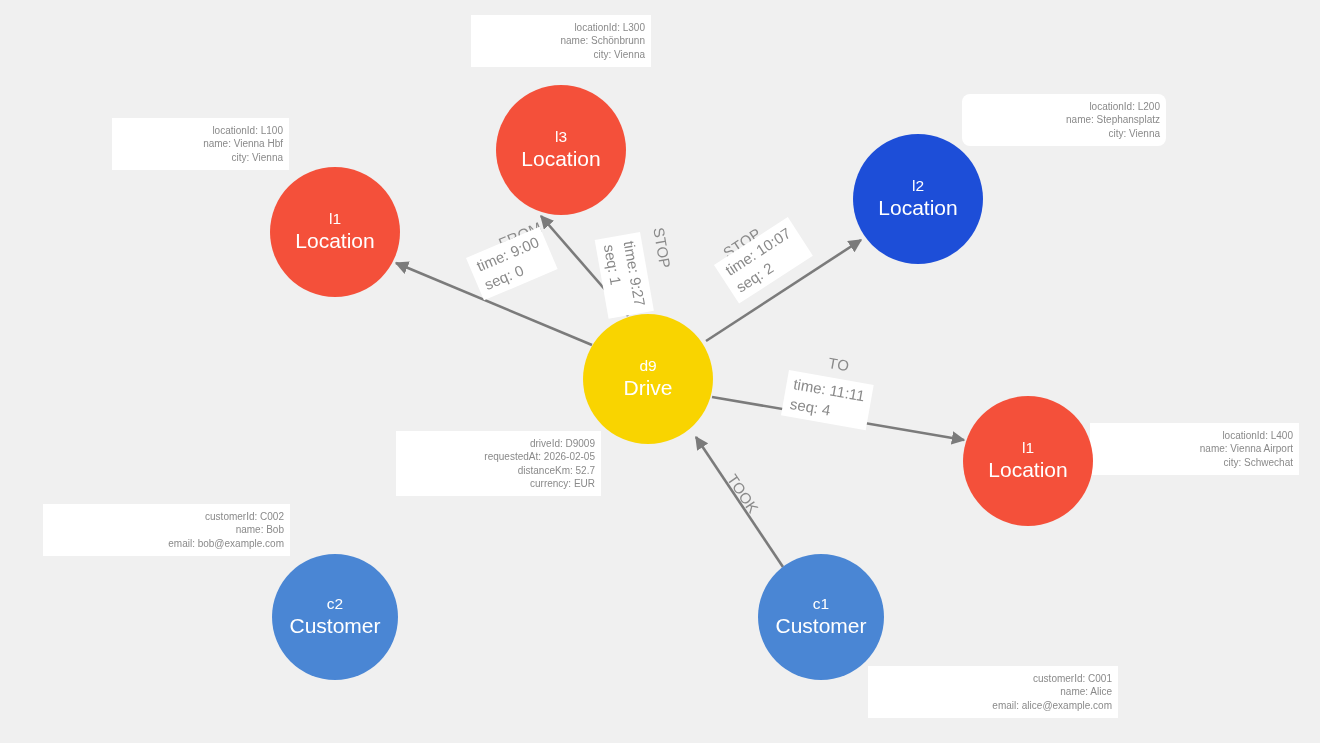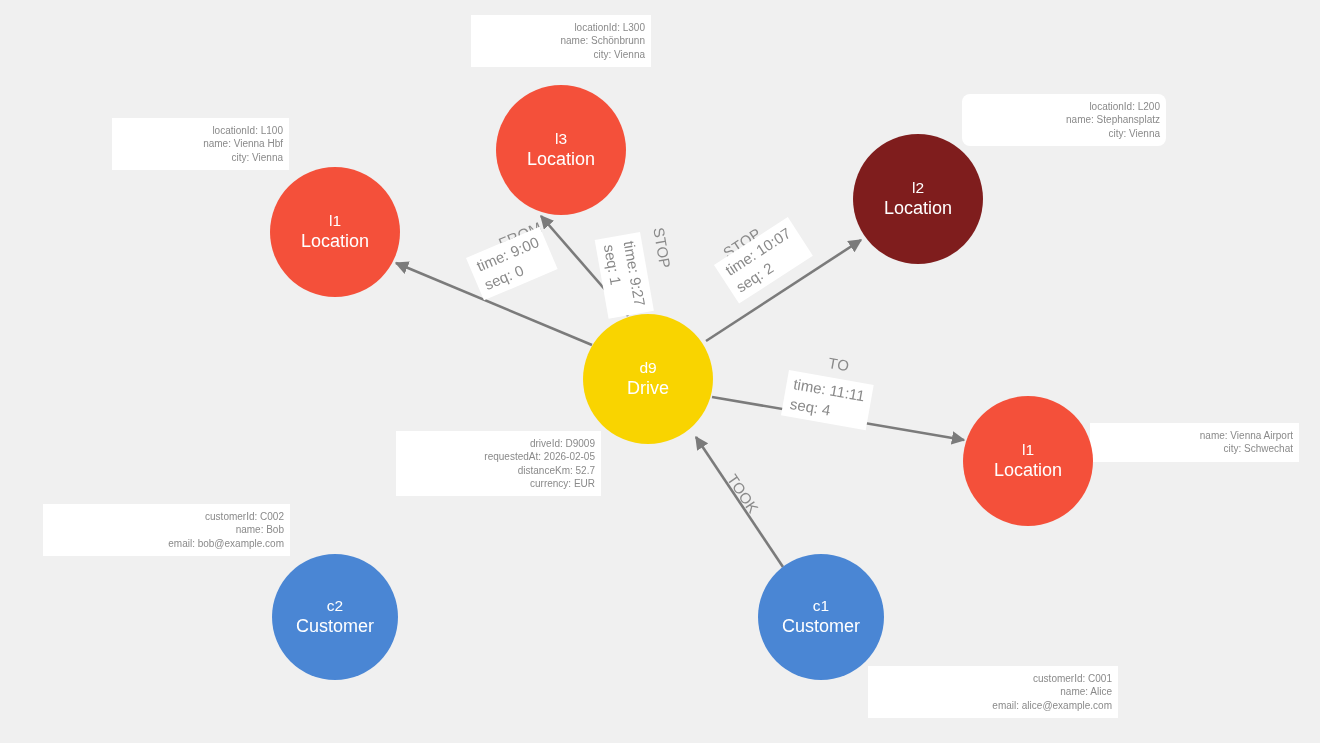--- a/index.html
+++ b/index.html
@@ -33,21 +33,21 @@
     justify-content: center;
     color: #ffffff;
     line-height: 1.28;
     text-align: center;
     box-sizing: border-box;
   }
   .node .node-id {
     font-size: 15.5px;
   }
   .node .node-caption {
-    font-size: 18px;
+    font-size: 21px;
   }
   .prop-box {
     position: absolute;
     background: #ffffff;
     color: #8a8a8a;
     font-size: 10px;
     line-height: 1.33;
     text-align: right;
     padding: 6px 6px 6px 8px;
     box-sizing: border-box;
@@ -114,25 +114,26 @@
       </div>
       <div class="node" style="left: 496px; top: 85px; width: 130px; height: 130px; background: rgb(244, 80, 58);">
         <span class="node-id">l3</span>
         <span class="node-caption">Location</span>
       </div>
       <div class="prop-box" style="left: 962px; top: 94px; width: 204px; text-align: right; border-radius: 8px;">
         <span class="prop-row">locationId: L200</span>
         <span class="prop-row">name: Stephansplatz</span>
         <span class="prop-row">city: Vienna</span>
       </div>
-      <div class="node" style="left: 853px; top: 134px; width: 130px; height: 130px; background: #7f1d1d;">
+      <div class="node" style="left: 853px; top: 134px; width: 130px; height: 130px; background: #1d4ed8;">
         <span class="node-id">l2</span>
         <span class="node-caption">Location</span>
       </div>
       <div class="prop-box" style="left: 1090px; top: 423px; width: 209px; text-align: right;">
+        <span class="prop-row">locationId: L400</span>
         <span class="prop-row">name: Vienna Airport</span>
         <span class="prop-row">city: Schwechat</span>
       </div>
       <div class="node" style="left: 963px; top: 396px; width: 130px; height: 130px; background: rgb(244, 80, 58);">
         <span class="node-id">l1</span>
         <span class="node-caption">Location</span>
       </div>
       <div class="prop-box" style="left: 396px; top: 421px; width: 205px; text-align: right; margin-top: 10px;">
         <span class="prop-row">driveId: D9009</span>
         <span class="prop-row">requestedAt: 2026-02-05</span>

